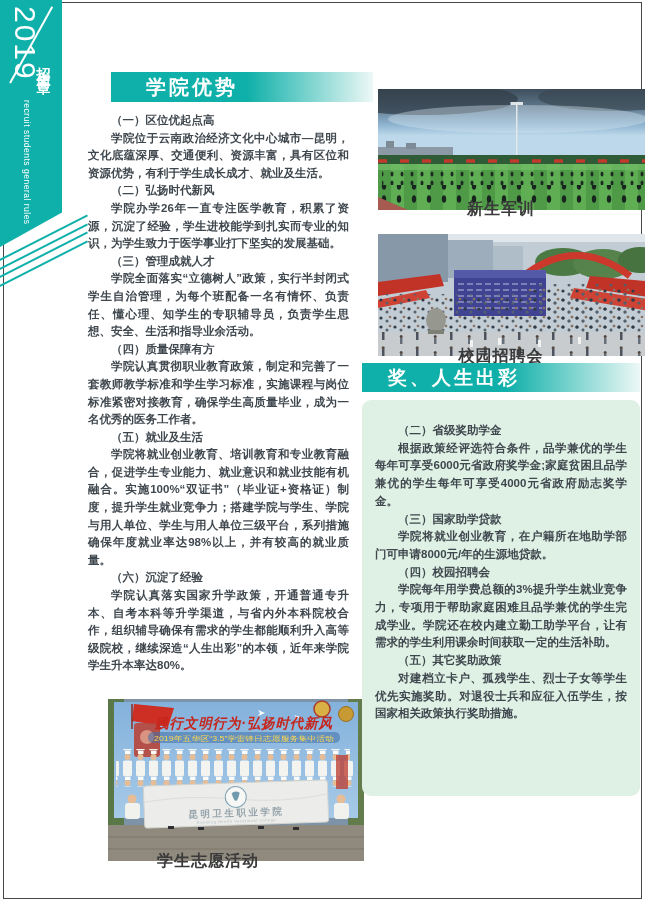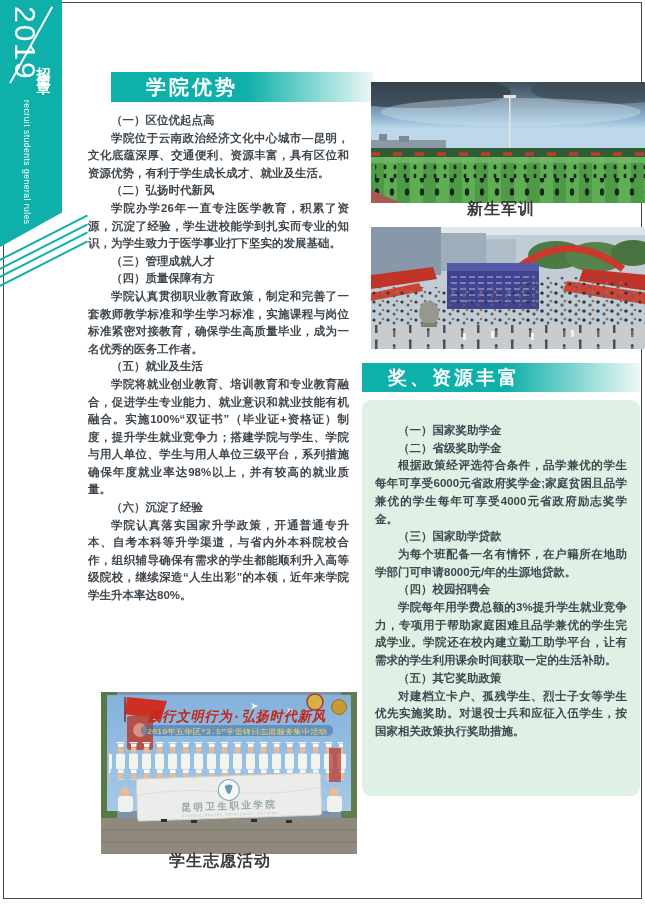--- a/index.html
+++ b/index.html
@@ -53,31 +53,31 @@
   .adv-text{left:88px;top:112px;width:261px;}
   .greenbox{
     position:absolute;left:362px;top:400px;width:278px;height:396px;
     background:#dff0e4;border-radius:9px;
   }
   .box-text{position:absolute;left:13px;top:22px;width:252px;font-size:11.5px;line-height:17.7px;
     font-weight:600;text-align:justify;color:#3f474e;}
   .box-text p{margin:0;text-indent:2em;}
 
   
-  figure{margin:9px;position:absolute;font-family:Liberation Mono, monospace;}
+  figure{margin:16px;position:absolute;}
   figure svg{display:block;}
   .photo1{left:362px;top:73px;width:278px;height:121px;}
   .photo2{left:362px;top:218px;width:278px;height:122px;}
   .photo3{left:92px;top:683px;width:256px;height:162px;}
   .caption{
     position:absolute;text-align:center;font-size:16px;font-weight:600;color:#3a3a3a;letter-spacing:1px;
   }
   .cap1{left:362px;top:199px;width:278px;}
   .cap2{left:362px;top:346px;width:278px;}
-  .cap3{left:92px;top:851px;width:256px;}
+  .cap3{left:80px;top:851px;width:256px;}
 </style>
 </head>
 <body>
 
 <div class="page">
   <div class="frame"></div>
 
   <div class="ribbon">
     <div class="ribbon-year">2019</div>
     <div class="ribbon-cn">招生简章</div>
@@ -94,20 +94,21 @@
   </div>
   <div class="bodytext adv-text">
 
       <p class="h">（一）区位优起点高</p>
       <p class="b">学院位于云南政治经济文化中心城市—昆明，文化底蕴深厚、交通便利、资源丰富，具有区位和资源优势，有利于学生成长成才、就业及生活。</p>
 
       <p class="h">（二）弘扬时代新风</p>
       <p class="b">学院办学26年一直专注医学教育，积累了资源，沉淀了经验，学生进校能学到扎实而专业的知识，为学生致力于医学事业打下坚实的发展基础。</p>
 
       <p class="h">（三）管理成就人才</p>
+      <p class="b">学院全面落实“立德树人”政策，实行半封闭式学生自治管理，为每个班配备一名有情怀、负责任、懂心理、知学生的专职辅导员，负责学生思想、安全、生活和指导业余活动。</p>
 
       <p class="h">（四）质量保障有方</p>
       <p class="b">学院认真贯彻职业教育政策，制定和完善了一套教师教学标准和学生学习标准，实施课程与岗位标准紧密对接教育，确保学生高质量毕业，成为一名优秀的医务工作者。</p>
 
       <p class="h">（五）就业及生活</p>
       <p class="b">学院将就业创业教育、培训教育和专业教育融合，促进学生专业能力、就业意识和就业技能有机融合。实施100%“双证书”（毕业证+资格证）制度，提升学生就业竞争力；搭建学院与学生、学院与用人单位、学生与用人单位三级平台，系列措施确保年度就业率达98%以上，并有较高的就业质量。</p>
 
       <p class="h">（六）沉淀了经验</p>
       <p class="b">学院认真落实国家升学政策，开通普通专升本、自考本科等升学渠道，与省内外本科院校合作，组织辅导确保有需求的学生都能顺利升入高等级院校，继续深造“人生出彩”的本领，近年来学院学生升本率达80%。</p>
     </div>
@@ -252,35 +253,35 @@
       <ellipse cx="58" cy="86" rx="10" ry="12" fill="#96988f"></ellipse>
       <rect x="50" y="96" width="16" height="4" fill="#7e8078"></rect>
       <g fill="#f2f2f0">
         <rect x="120" y="104" width="3" height="7"></rect>
           <rect x="160" y="106" width="3" height="7"></rect>
         <rect x="200" y="103" width="3" height="7"></rect>
           <rect x="92" y="106" width="3" height="7"></rect>
       </g>
     </svg>
   </figure>
+  <div class="caption cap2">校园招聘会</div>
 
   <div class="sec-header hdr-sch">
-    <span>奖、资源丰富</span>
+    <span>奖、人生出彩</span>
   </div>
 
   <div class="greenbox">
     <div class="box-text">
 
-        <p class="h">（一）国家奖助学金</p>
 
         <p class="h">（二）省级奖助学金</p>
         <p class="b">根据政策经评选符合条件，品学兼优的学生每年可享受6000元省政府奖学金;家庭贫困且品学兼优的学生每年可享受4000元省政府励志奖学金。</p>
 
         <p class="h">（三）国家助学贷款</p>
-        <p class="b">为每个班配备一名有情怀，在户籍所在地助学部门可申请8000元/年的生源地贷款。</p>
+        <p class="b">学院将就业创业教育，在户籍所在地助学部门可申请8000元/年的生源地贷款。</p>
 
         <p class="h">（四）校园招聘会</p>
         <p class="b">学院每年用学费总额的3%提升学生就业竞争力，专项用于帮助家庭困难且品学兼优的学生完成学业。学院还在校内建立勤工助学平台，让有需求的学生利用课余时间获取一定的生活补助。</p>
 
         <p class="h">（五）其它奖助政策</p>
         <p class="b">对建档立卡户、孤残学生、烈士子女等学生优先实施奖助。对退役士兵和应征入伍学生，按国家相关政策执行奖助措施。</p>
       </div>
   </div>
 </div>
 

